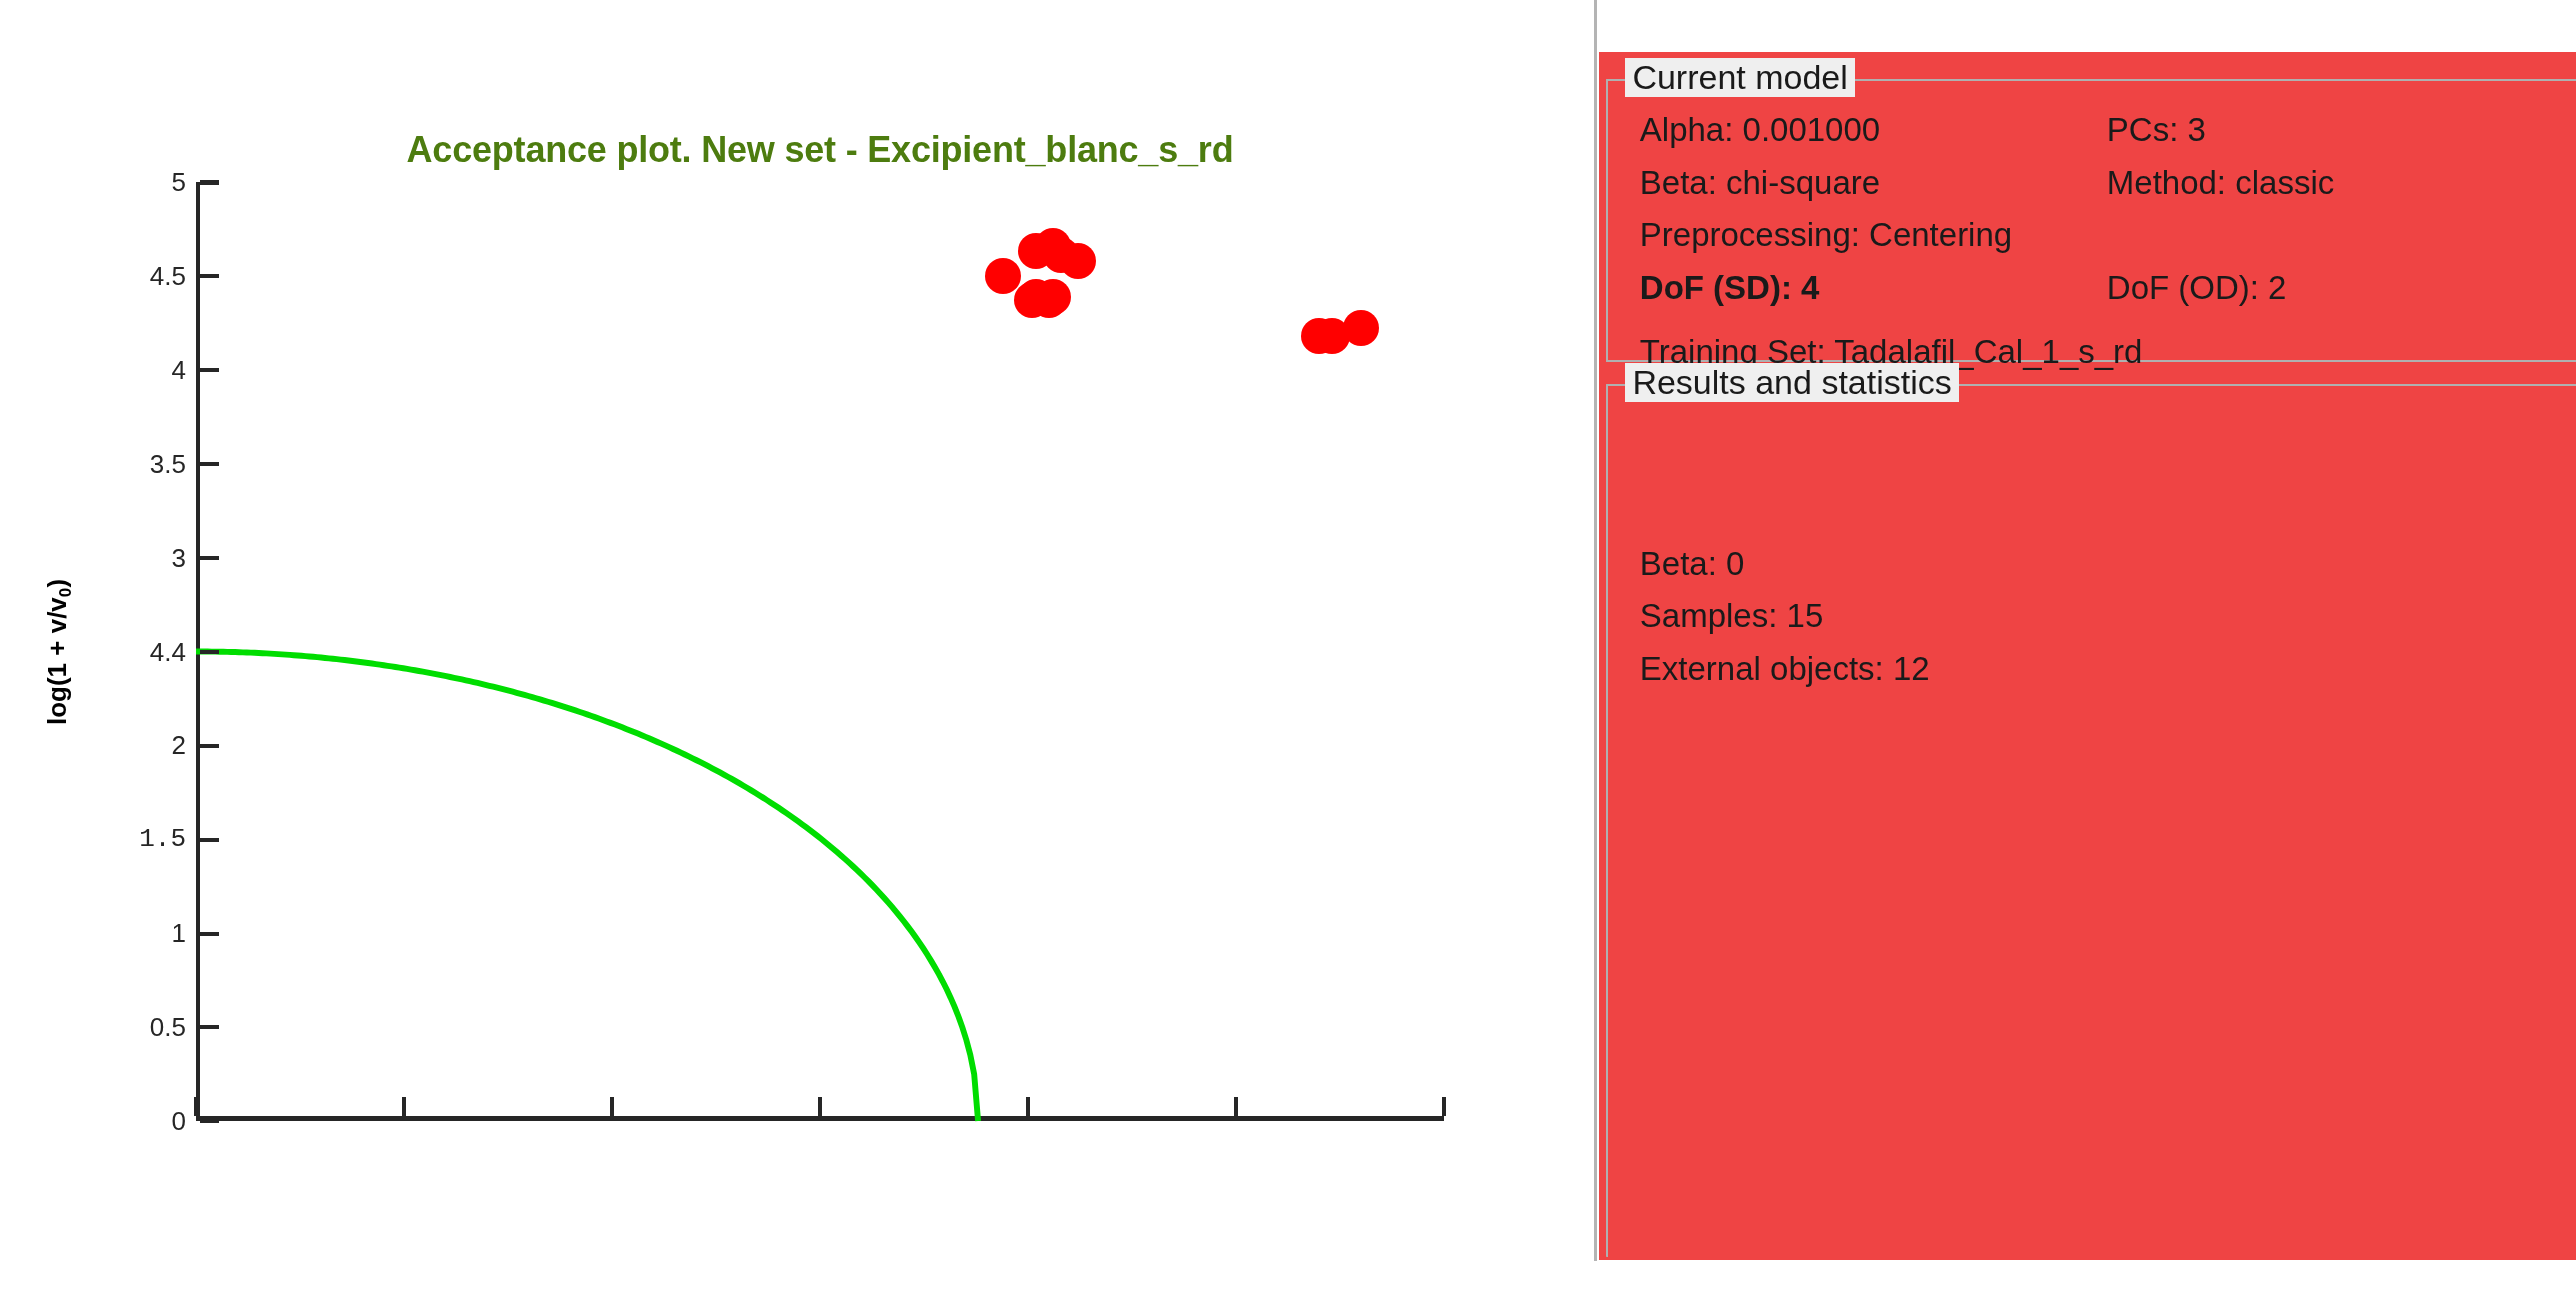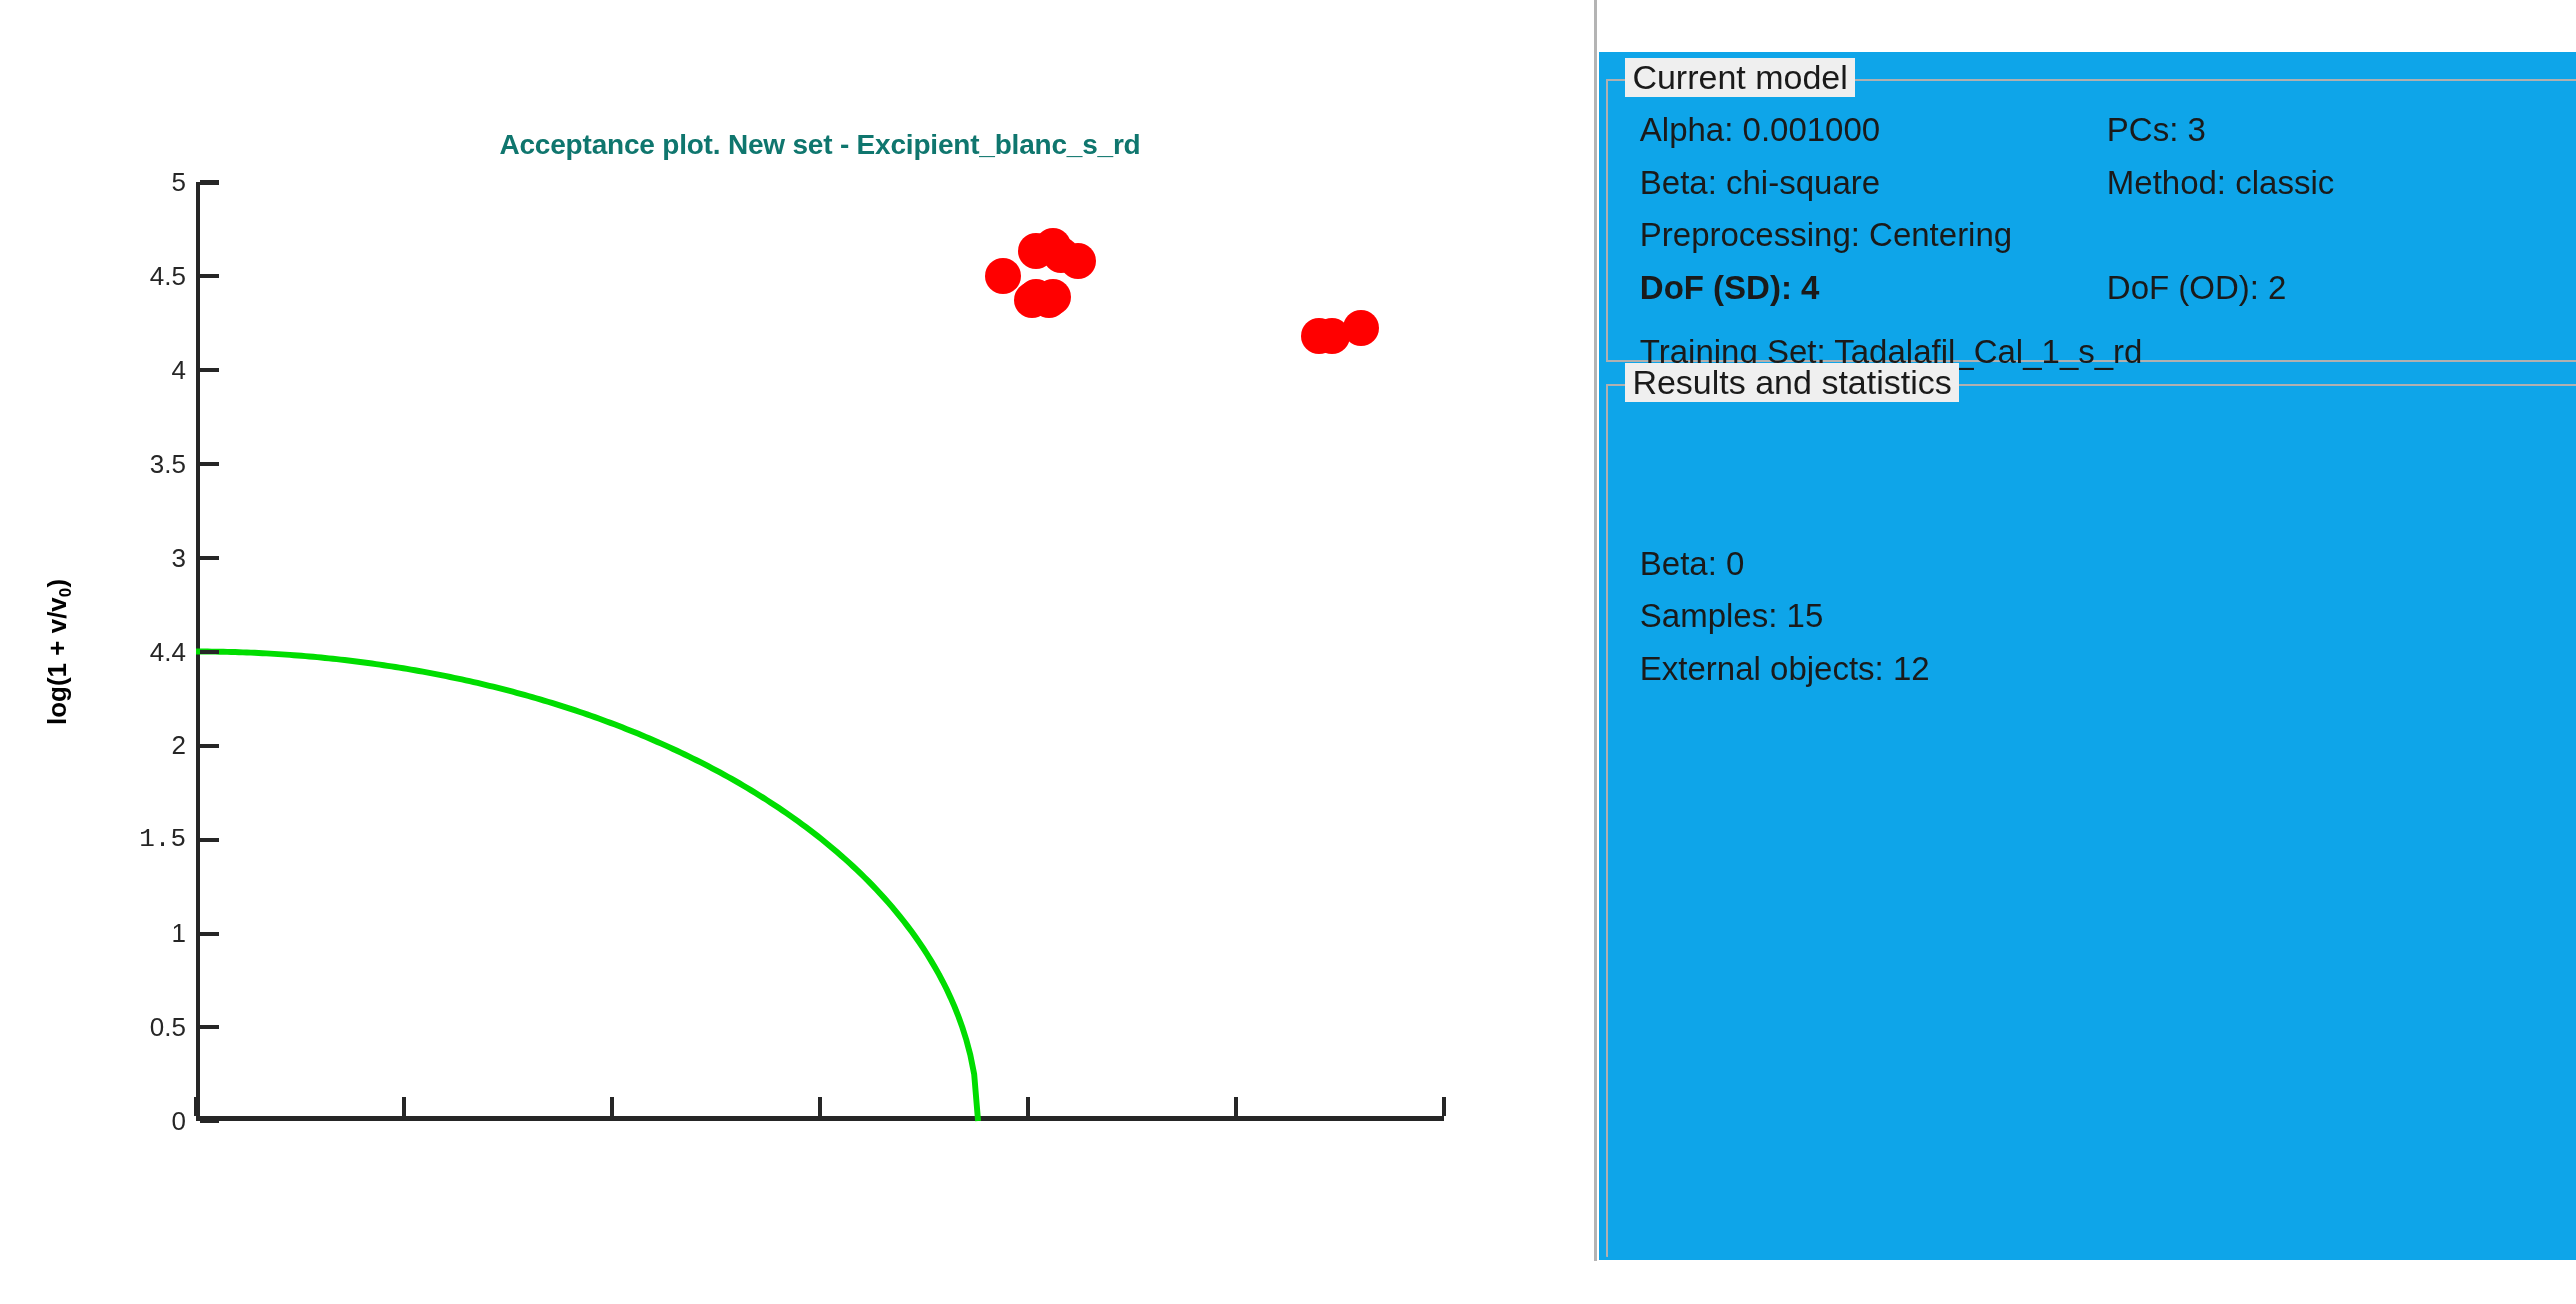--- a/index.html
+++ b/index.html
@@ -13,21 +13,21 @@
 
   
   #chart-panel{
     position:absolute;left:0;top:0;width:1590px;height:1304px;
     background:#ffffff;
   }
   #plot-title{
     position:absolute;
     left:196px;top:129px;width:1248px;
     text-align:center;
-    font-size:28px;font-weight:bold;color:#0f766e;
+    font-size:36px;font-weight:bold;color:#4d7c0f;
     letter-spacing:-0.2px;
     white-space:nowrap;
   }
   
   #axes{
     position:absolute;
     left:196px;top:182px;
     width:1248px;height:939px;
   }
   #axis-left{
@@ -66,21 +66,21 @@
   #boundary-svg{
     position:absolute;left:0;top:0;width:1248px;height:939px;overflow:visible;
   }
 
   
   #side-divider{
     position:absolute;left:1594px;top:0;width:3.4px;height:1261px;background:#b4b4b4;
   }
   #side-panel{
     position:absolute;left:1599px;top:52px;width:977px;height:1208px;
-    background:#0ea5e9;
+    background:#ef4444;
     text-align:center;
   }
   .groupbox{
     position:absolute;
     border:2.5px solid #b0b0b0;
     border-radius:0.8px;
   }
   .gb-title{
     position:absolute;
     top:-23px;left:17px;

